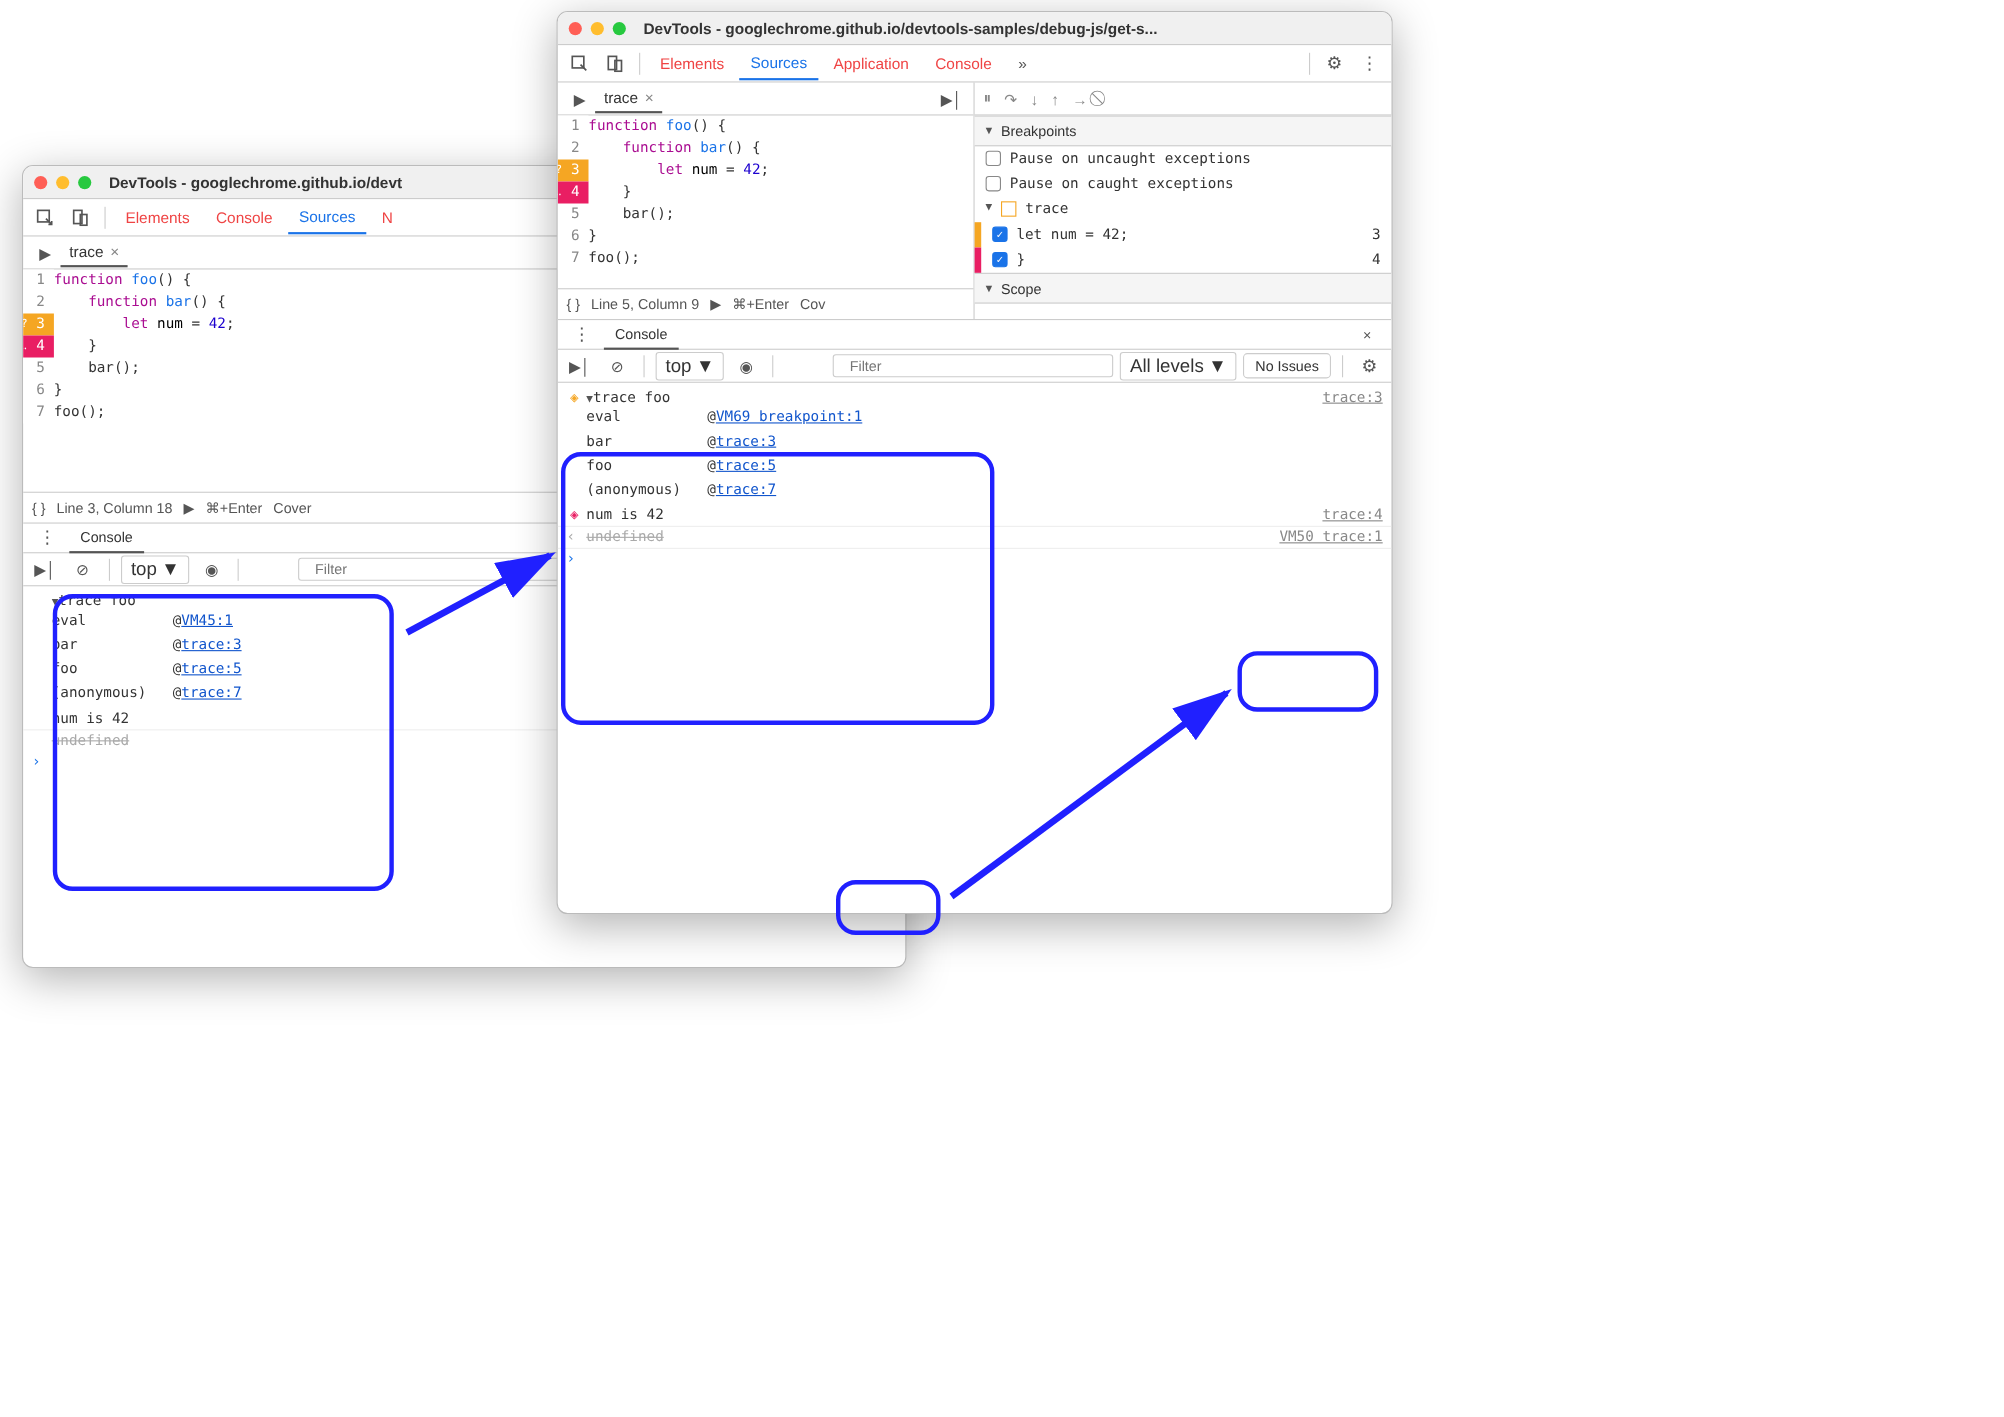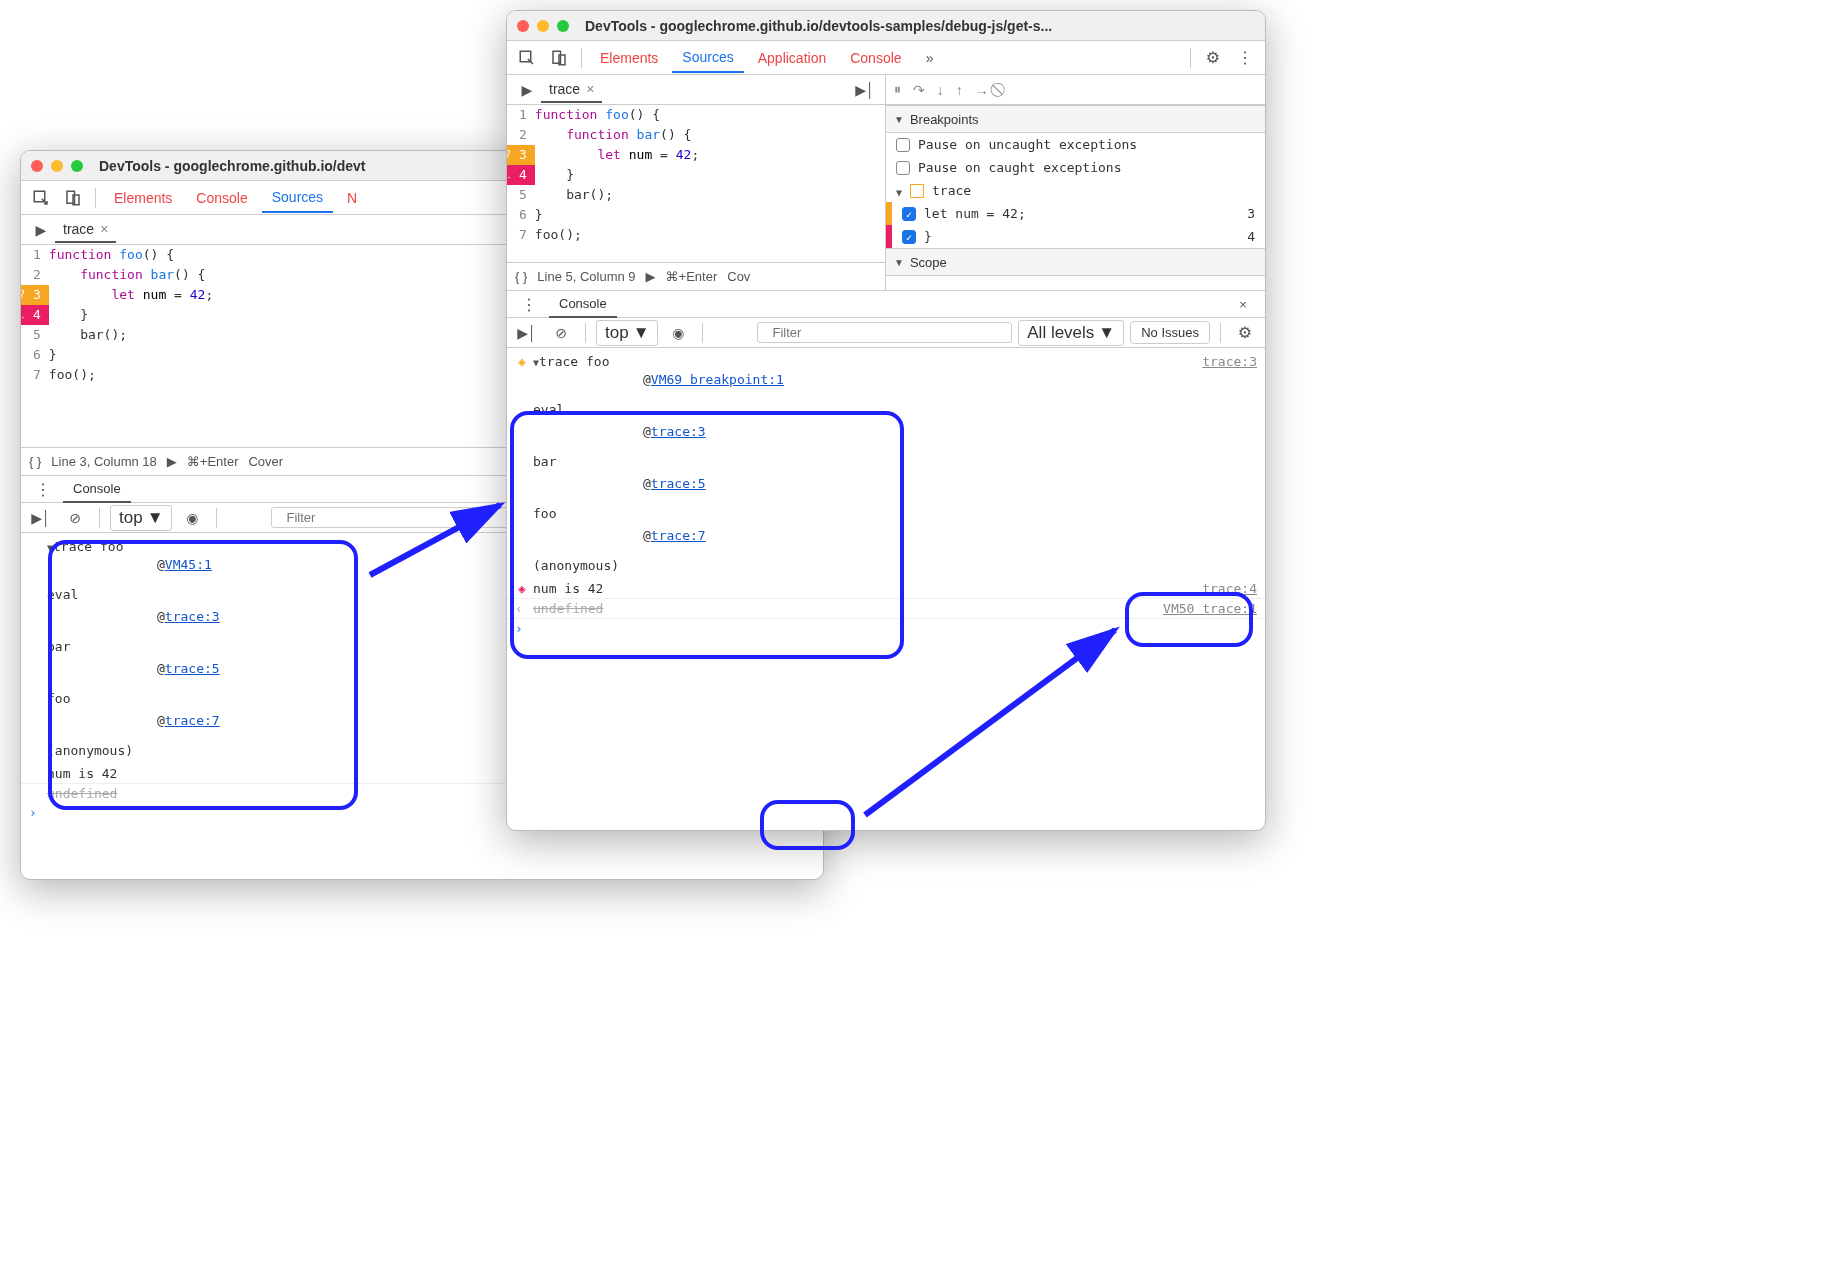--- a/index.html
+++ b/index.html
@@ -31,25 +31,25 @@
 .disclosure { font-size: 10px; color: #555; }
 .console-toolbar { height: 30px; border-bottom: 1px solid #ccc; display: flex; align-items: center; padding: 0 6px; gap: 6px; }
 .console-body { font-family: Menlo, monospace; font-size: 13px; padding: 4px 0; }
 .console-row { display: flex; padding: 2px 8px; align-items: flex-start; }
 .console-row.bordered { border-bottom: 1px solid #eee; }
 .row-icon { width: 18px; flex-shrink: 0; }
 .row-content { flex: 1; }
 .row-link { color: #888; text-decoration: underline; font-size: 13px; }
 .link-blue { color: #1155cc; text-decoration: underline; cursor: pointer; }
 .trace-line { display: flex; line-height: 22px; }
-.trace-fn { width: 110px; margin-top: 30px; }
+.trace-fn { width: 110px; }
 .checkbox { width: 14px; height: 14px; border: 1px solid #888; border-radius: 3px; display: inline-flex; align-items: center; justify-content: center; background: #fff; }
 .checkbox.checked { background: #1a73e8; border-color: #1a73e8; color: #fff; font-size: 10px; }
 .right-pane { border-left: 1px solid #ccc; }
-.bp-item { display: flex; align-items: flex-end; gap: 8px; padding: 4px 10px; font-family: Menlo, monospace; font-size: 13px; }
+.bp-item { display: flex; align-items: flex-start; gap: 8px; padding: 4px 10px; font-family: Menlo, monospace; font-size: 13px; }
 .bp-stripe { width: 6px; align-self: stretch; }
 .stripe-orange { background: #f5a623; } .stripe-pink { background: #e91e63; }
 .select-pill { padding: 2px 8px; border: 1px solid #ccc; border-radius: 3px; font-size: 17px; display: flex; align-items: center; gap: 4px; }
 .btn-pill { padding: 3px 10px; border: 1px solid #ccc; border-radius: 4px; background: #fff; font-size: 13px; }
 .filter-input { flex: 1; border: 1px solid #ccc; border-radius: 3px; padding: 2px 14px; font-size: 13px; min-width: 50px; margin-left: 44px; }
 .highlight-box { position: absolute; border: 4px solid #2020ff; border-radius: 18px; pointer-events: none; z-index: 100; }
 .arrow-svg { position: absolute; z-index: 99; pointer-events: none; }
 .drawer-tab { padding: 5px 10px; }
 .drawer-tab.active { border-bottom: 2px solid #555; }
 .vert-dots { font-size: 16px; color: #555; }

